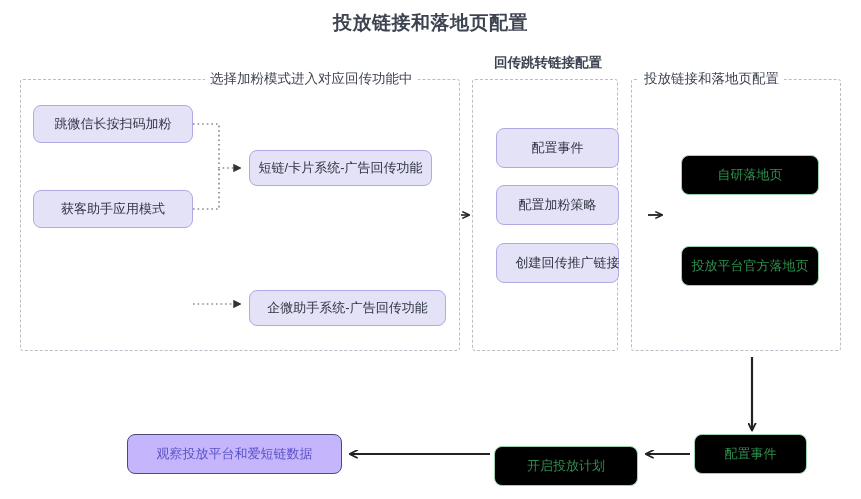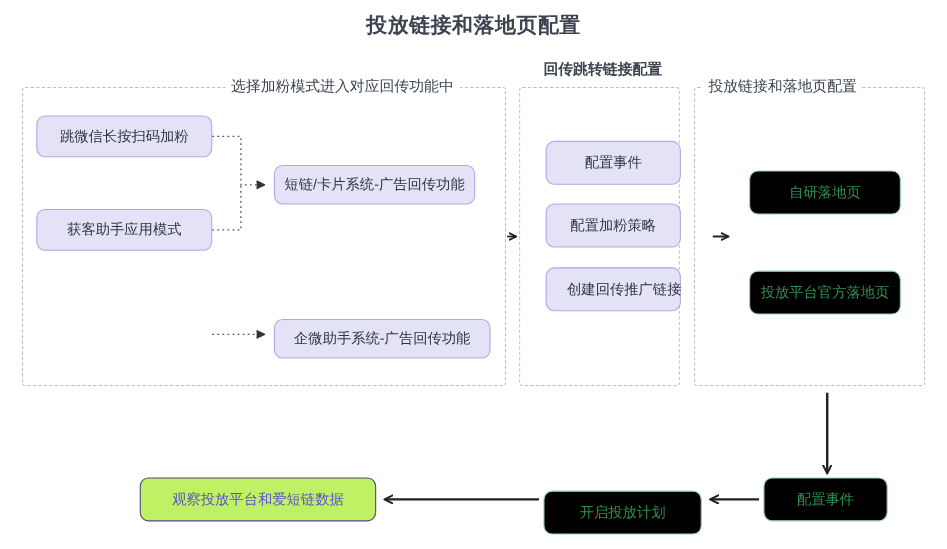--- a/index.html
+++ b/index.html
@@ -61,21 +61,21 @@
     font-size: 13px;
     line-height: 1.2;
     white-space: nowrap;
   }
   .node.purple {
     background: #e4e2f7;
     border: 1.4px solid #b1a8e4;
     color: #2f3542;
   }
   .node.purple-text {
-    background: #bef264;
+    background: #c4b5fd;
     border: 1.4px solid #4c4a7a;
     color: #5b52c4;
   }
   .node.green {
     background: #000000;
     border: 1.4px solid #9ed3ae;
     color: #2f8f4e;
   }
   
   #links {

